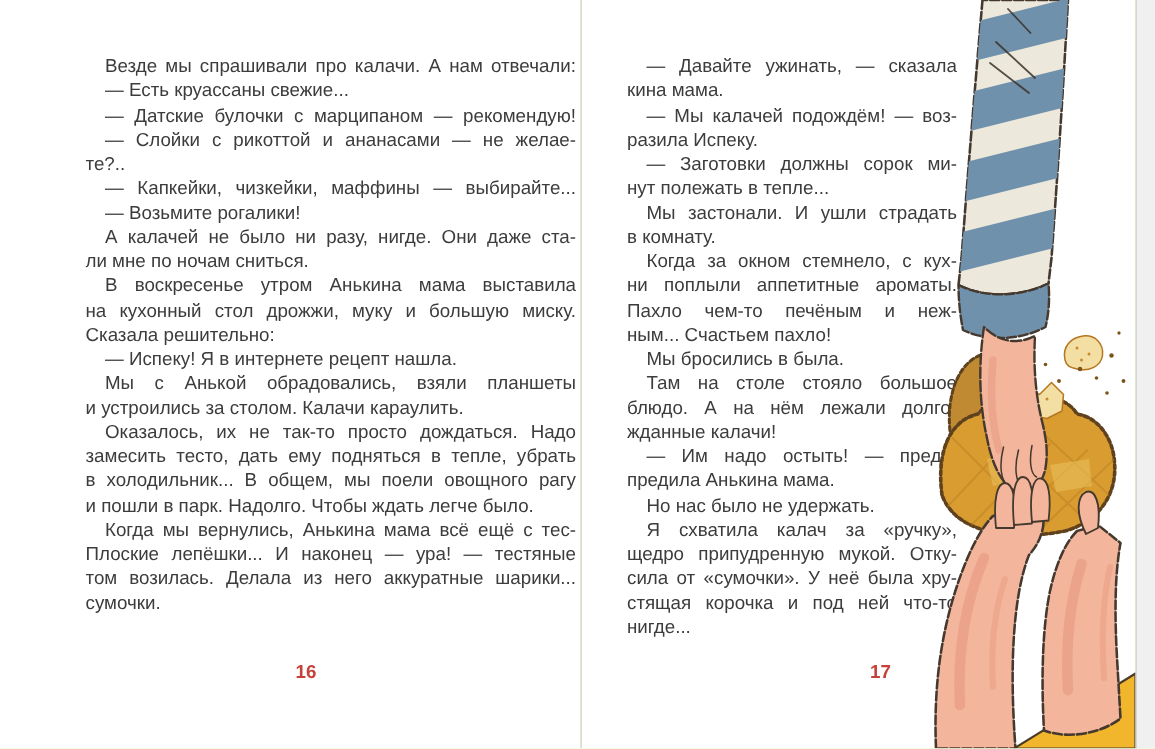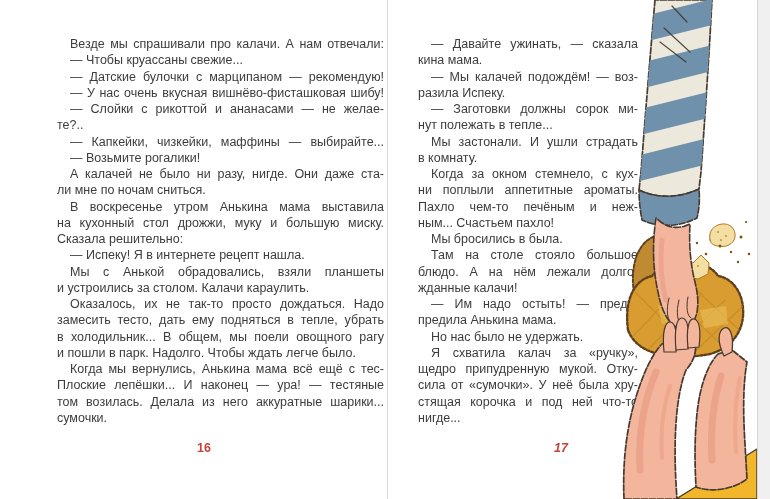--- a/index.html
+++ b/index.html
@@ -19,36 +19,35 @@
   #left-col{left:57px;width:327px;}
   #right-col{left:418px;width:220px;}
   .ln{height:16.25px;overflow:hidden;text-align:left;white-space:normal;}
   .ln.j{text-align:justify;text-align-last:justify;}
   .ln.ind{text-indent:13px;}
   .pageno{
     position:absolute;top:441px;width:30px;text-align:center;
     font-size:12.5px;font-weight:bold;color:var(--page_number,#c4423a);
   }
   #pn-left{left:189px;}
-  #pn-right{left:546px;font-style:italic;}
+  #pn-right{left:572px;}
   .illustration{position:absolute;left:600px;top:0;width:158px;height:499px;}
 </style>
 </head>
 <body>
 
 <div class="spread">
 
   <div class="page-bg" id="page-left-bg"></div>
   <div class="page-bg" id="page-right-bg"></div>
 
   <div class="textcol" id="left-col">
       <div class="ln ind j">Везде мы спрашивали про калачи. А нам отвечали:</div>
-      <div class="ln ind">— Чтобы круассаны свежие...</div>
+      <div class="ln ind">— Есть круассаны свежие...</div>
       <div class="ln ind j">— Датские булочки с марципаном — рекомендую!</div>
-      <div class="ln ind j">— У нас очень вкусная вишнёво-фисташковая шибу!</div>
       <div class="ln ind j">— Слойки с рикоттой и ананасами — не желае-</div>
       <div class="ln">те?..</div>
       <div class="ln ind j">— Капкейки, чизкейки, маффины — выбирайте...</div>
       <div class="ln ind">— Возьмите рогалики!</div>
       <div class="ln ind j">А калачей не было ни разу, нигде. Они даже ста-</div>
       <div class="ln">ли мне по ночам сниться.</div>
       <div class="ln ind j">В воскресенье утром Анькина мама выставила</div>
       <div class="ln j">на кухонный стол дрожжи, муку и большую миску.</div>
       <div class="ln">Сказала решительно:</div>
       <div class="ln ind">— Испеку! Я в интернете рецепт нашла.</div>

